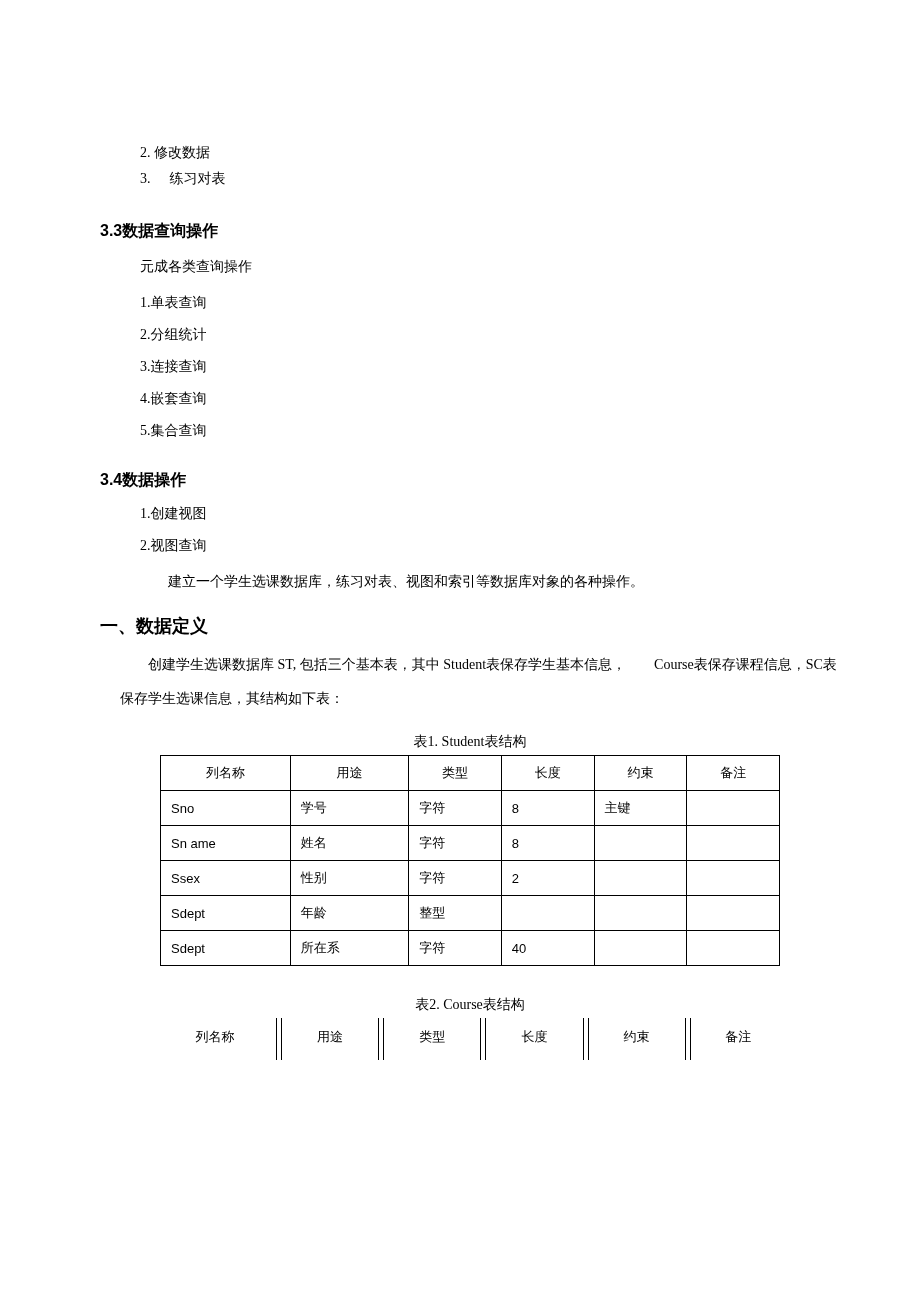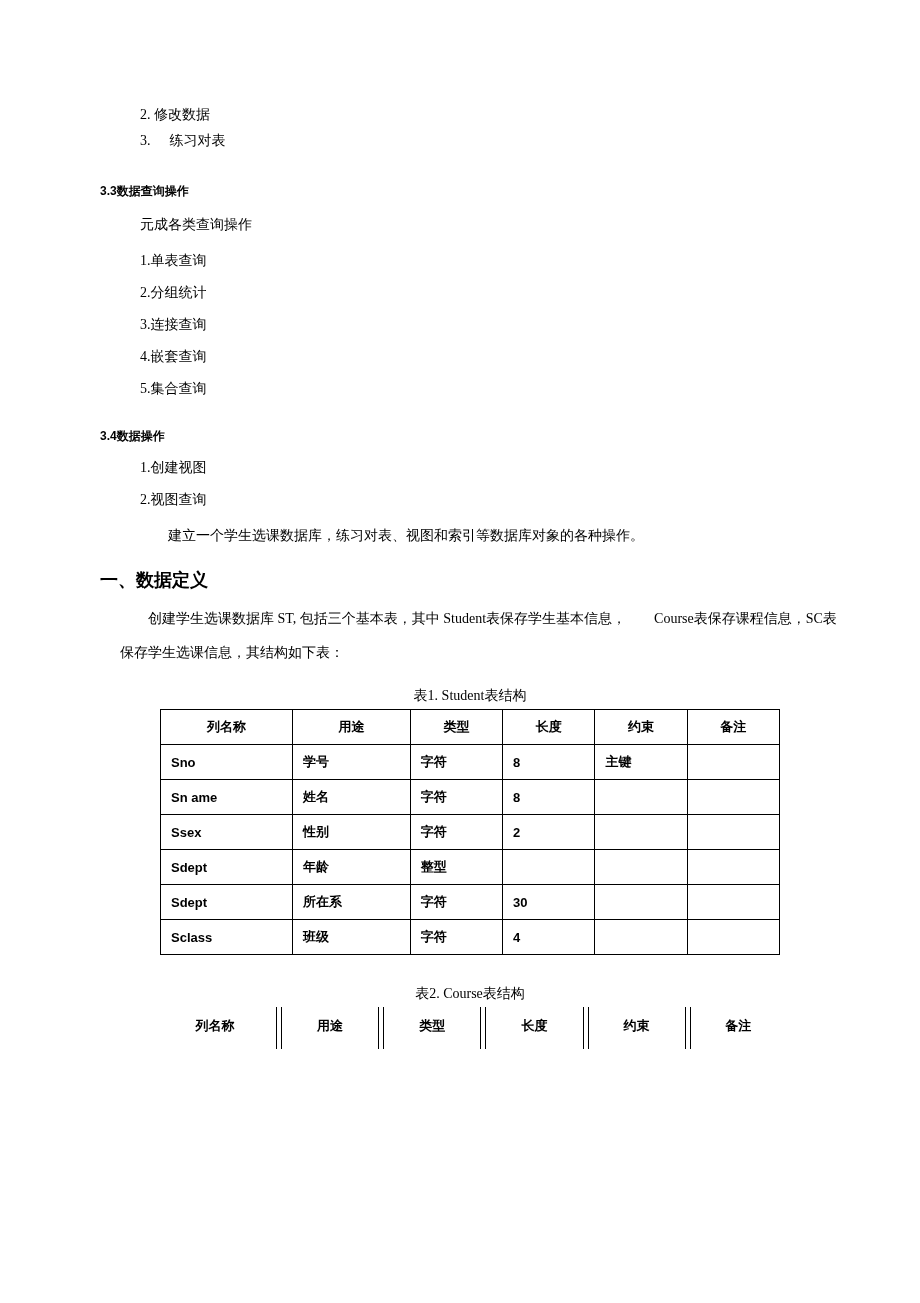--- a/index.html
+++ b/index.html
@@ -6,35 +6,36 @@
     margin: 0;
     padding: 0;
     background: #fff;
     font-family: "SimSun", "宋体", serif;
     color: #000;
     font-size: 14px;
     width: 920px;
   }
   .page {
     padding: 100px 80px 60px 100px;
+    margin-top: 38px;
   }
   .indent-list {
     margin-left: 40px;
     line-height: 1.6;
   }
   .indent-list .item {
     margin: 4px 0;
   }
   .indent-list .num {
     display: inline-block;
     width: 26px;
   }
   .section-heading {
     font-weight: bold;
-    font-size: 12px;
+    font-size: 16px;
     margin: 30px 0 12px 0;
     font-family: "Microsoft YaHei", "SimHei", sans-serif;
   }
   .section-heading-sub {
     font-weight: bold;
     font-size: 18px;
     margin: 18px 0 10px 0;
     font-family: "Microsoft YaHei", "SimHei", sans-serif;
   }
   .para {
@@ -60,21 +61,21 @@
   }
   table {
     border-collapse: collapse;
     margin: 0 auto;
     width: 620px;
   }
   th, td {
     border: 1px solid #000;
     padding: 8px 10px;
     text-align: left;
-    font-weight: bold;
+    font-weight: normal;
     font-family: "Microsoft YaHei", "SimHei", sans-serif;
     font-size: 13px;
     height: 18px;
   }
   th {
     text-align: center;
   }
   .table2-wrap table {
     width: 640px;
     border-collapse: separate;
@@ -177,29 +178,21 @@
           <td>年龄</td>
           <td>整型</td>
           <td></td>
           <td></td>
           <td></td>
         </tr>
     <tr>
           <td>Sdept</td>
           <td>所在系</td>
           <td>字符</td>
-          <td>30</td>
-          <td></td>
-          <td></td>
-        </tr>
-    <tr>
-          <td>Sclass</td>
-          <td>班级</td>
-          <td>字符</td>
-          <td>4</td>
+          <td>40</td>
           <td></td>
           <td></td>
         </tr>
   </tbody>
 </table>
 
 <div class="table-caption" style="margin-top:30px">表2. Course表结构</div>
 <div class="table2-wrap">
   <table>
     <thead>

